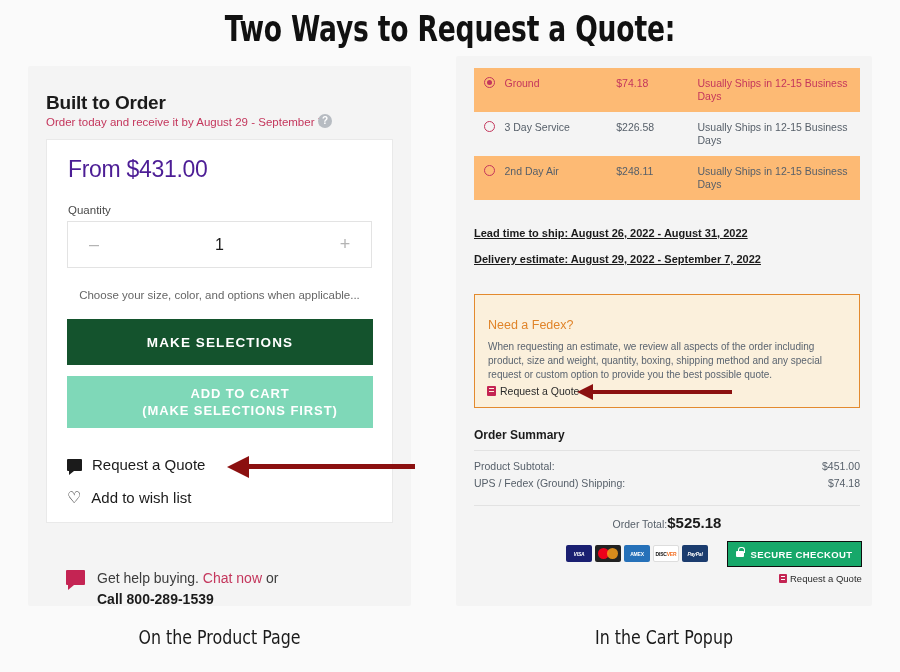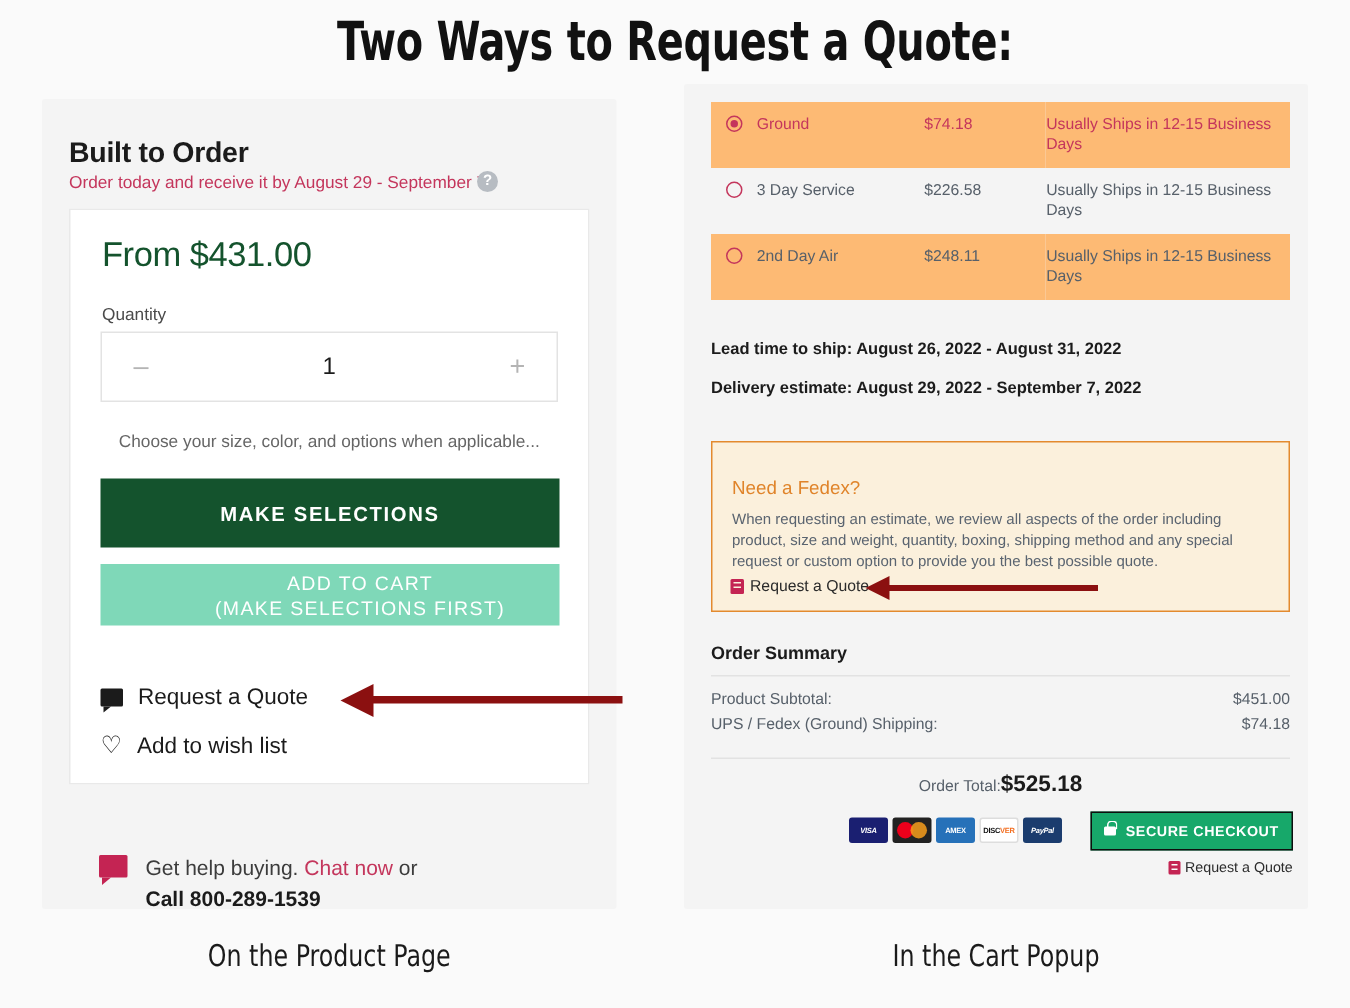--- a/index.html
+++ b/index.html
@@ -65,21 +65,21 @@
     font-size: 10px; line-height: 14px; text-align: center; font-weight: bold;
   }
 
   .card {
     position: absolute; left: 46px; top: 139px;
     width: 347px; height: 384px;
     background: #fff; border: 1px solid #e9e9e9;
   }
   .price {
     position: absolute; left: 68px; top: 156px;
-    font-size: 23px; color: #14532d; letter-spacing: -0.3px;
+    font-size: 23px; color: #4c1d95; letter-spacing: -0.3px;
   }
   .qty-label {
     position: absolute; left: 68px; top: 204px;
     font-size: 11.5px; color: #4a4a4a;
   }
   .qty-box {
     position: absolute; left: 67px; top: 221px;
     width: 305px; height: 47px;
     border: 1px solid #e3e3e3; background: #fff;
     display: flex; align-items: center;
@@ -97,23 +97,23 @@
   .btn-primary {
     position: absolute; left: 67px; top: 319px;
     width: 306px; height: 46px;
     background: #14532d; color: #fff;
     font-size: 13.5px; font-weight: bold; letter-spacing: 1.1px;
     display: flex; align-items: center; justify-content: center;
     cursor: pointer; border: none;
   }
   .btn-cart {
     position: absolute; left: 67px; top: 376px;
-    width: 306px; height: 41px;
+    width: 306px; height: 52px;
     background: #7fd8b8; color: #fff;
-    font-size: 13px; font-weight: normal; letter-spacing: 0.9px;
+    font-size: 13px; font-weight: bold; letter-spacing: 0.9px;
     display: flex; flex-direction: column; align-items: center; justify-content: center;
     line-height: 17px; cursor: pointer; border: none; text-align: center; padding-left: 40px;
   }
 
   .link-row {
     position: absolute; left: 67px;
     display: flex; align-items: center; gap: 10px;
     font-size: 15px; color: #1b1b1b; cursor: pointer;
   }
   .link-quote { top: 456px; }
@@ -163,21 +163,21 @@
     width: 11px; height: 11px; border-radius: 50%;
     border: 1.6px solid #c4365c; display: inline-block; position: relative;
   }
   .radio.on::after {
     content: ""; position: absolute; left: 2px; top: 2px;
     width: 5px; height: 5px; border-radius: 50%; background: #c4365c;
   }
 
   .lead-line {
     position: absolute; left: 474px;
-    font-size: 11px; font-weight: bold; color: #1b1b1b;
+    font-size: 11px; font-weight: bold; color: #1b1b1b; text-decoration: underline;
   }
   .lead-1 { top: 227px; }
   .lead-2 { top: 253px; }
 
   .quote-box {
     position: absolute; left: 474px; top: 294px;
     width: 386px; height: 114px;
     background: #fbf0dc; border: 1px solid #e38a2e;
   }
   .quote-title {

